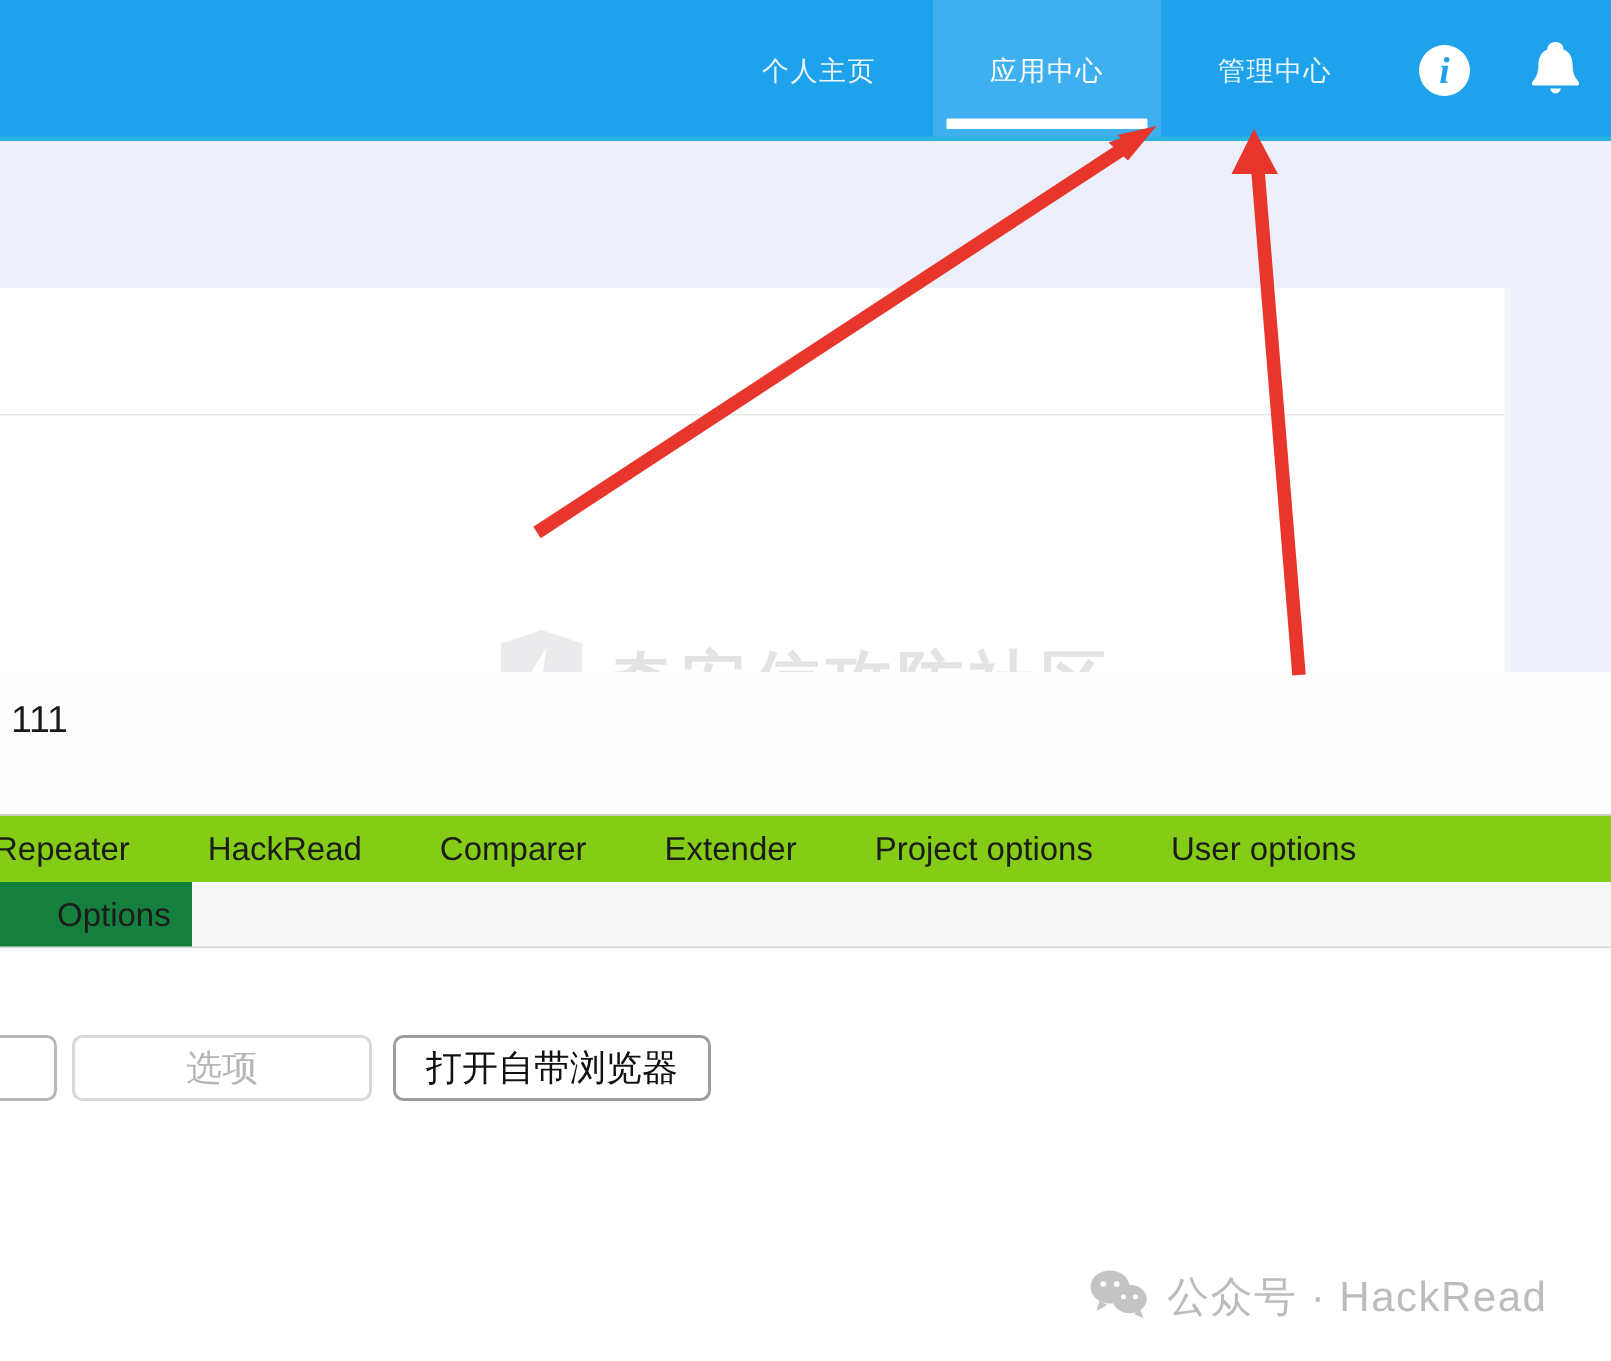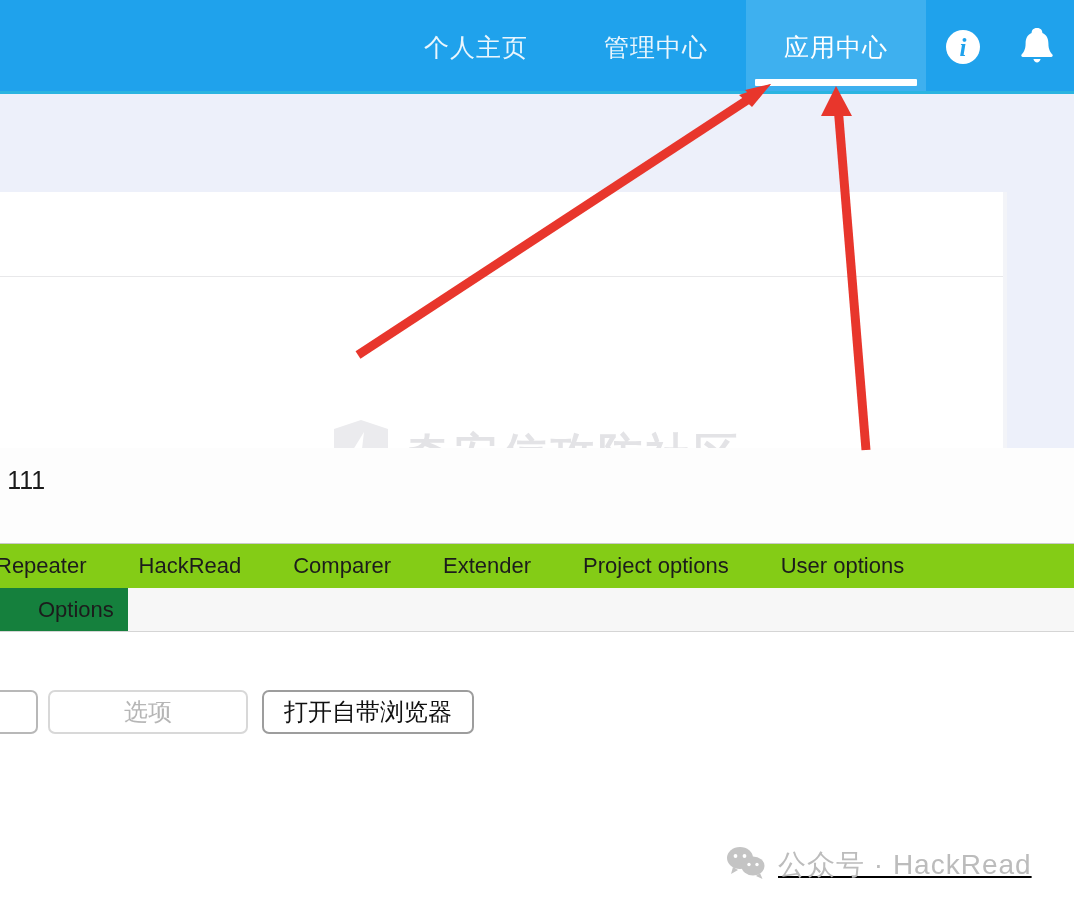--- a/index.html
+++ b/index.html
@@ -34,21 +34,21 @@
     width: 100%;
     height: 3px;
     background: #2bb4e0;
   }
   .nav-item {
     position: relative;
     display: flex;
     align-items: center;
     justify-content: center;
     color: #eaf6fd;
-    font-size: 25px;
+    font-size: 18px;
     letter-spacing: 1px;
     padding: 0 38px;
     height: 94px;
     box-sizing: border-box;
     cursor: pointer;
     user-select: none;
     white-space: nowrap;
     text-align: right;
   }
   .nav-item.active {
@@ -258,41 +258,40 @@
   }
 
   
   #watermark-wechat {
     position: absolute;
     left: 726px; top: 846px;
     display: flex;
     align-items: flex-start;
     gap: 12px;
     pointer-events: none;
-    text-decoration: underline;
   }
   #watermark-wechat .wc-text {
     font-size: 28px;
     color: #bcbcbc;
     letter-spacing: 1px;
     white-space: nowrap;
   }
 </style>
 </head>
 <body>
 
 <div id="topnav">
   <div class="nav-item">
     <span>个人主页</span>
   </div>
+  <div class="nav-item active">
+    <span>应用中心</span>
+  </div>
   <div class="nav-item">
     <span>管理中心</span>
-  </div>
-  <div class="nav-item active">
-    <span>应用中心</span>
   </div>
   <div class="nav-icon-btn">
     <span class="info-circle">i</span>
   </div>
   <div class="nav-icon-btn">
     <span>
       <svg width="36" height="40" viewBox="0 0 36 40">
         <path d="M18 3 C14 3 12.6 5.6 12.6 8 C8.4 9.6 6.6 13.6 6.6 18.5 C6.6 25 4.2 27.5 2.6 29.6 C1.8 30.7 2.4 32 3.9 32 L32.1 32 C33.6 32 34.2 30.7 33.4 29.6 C31.8 27.5 29.4 25 29.4 18.5 C29.4 13.6 27.6 9.6 23.4 8 C23.4 5.6 22 3 18 3 Z" fill="#ffffff"></path>
         <path d="M14.4 34 C15 36.3 16.4 37.4 18 37.4 C19.6 37.4 21 36.3 21.6 34 Z" fill="#ffffff"></path>
       </svg>

